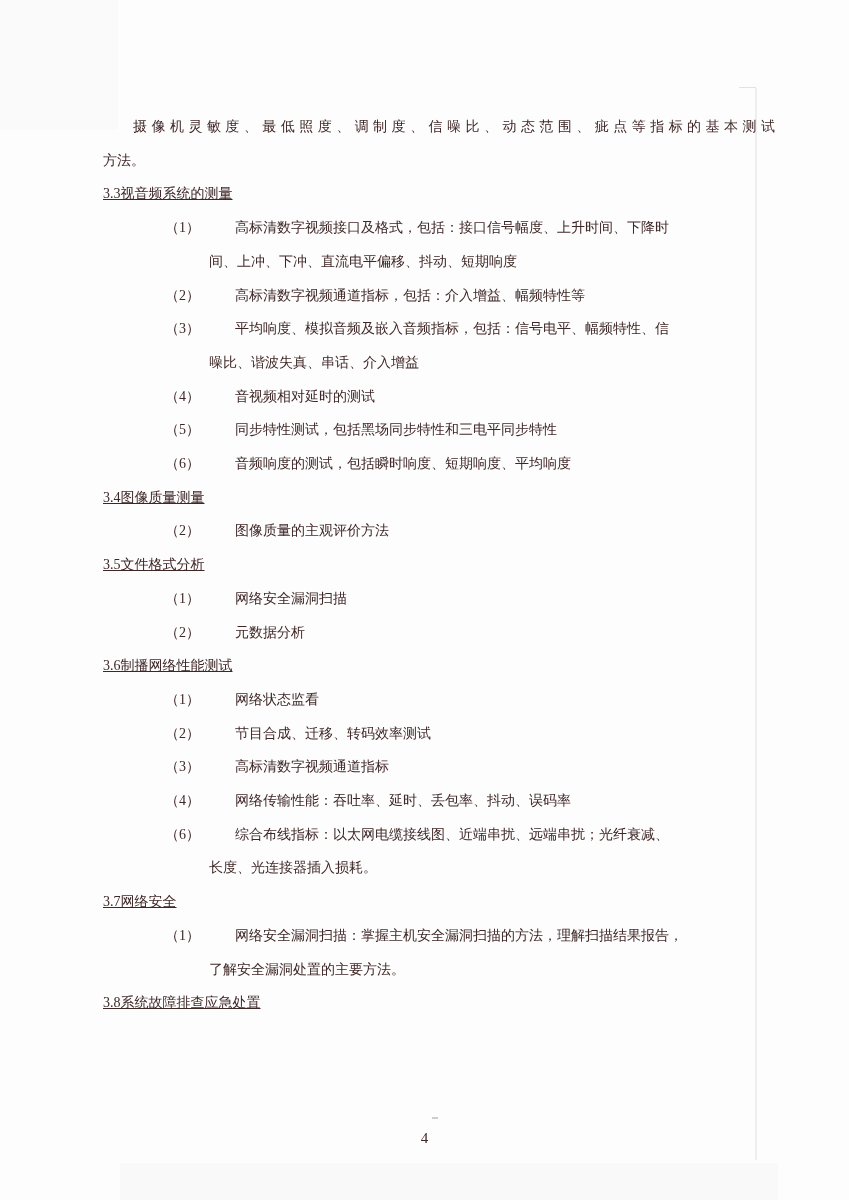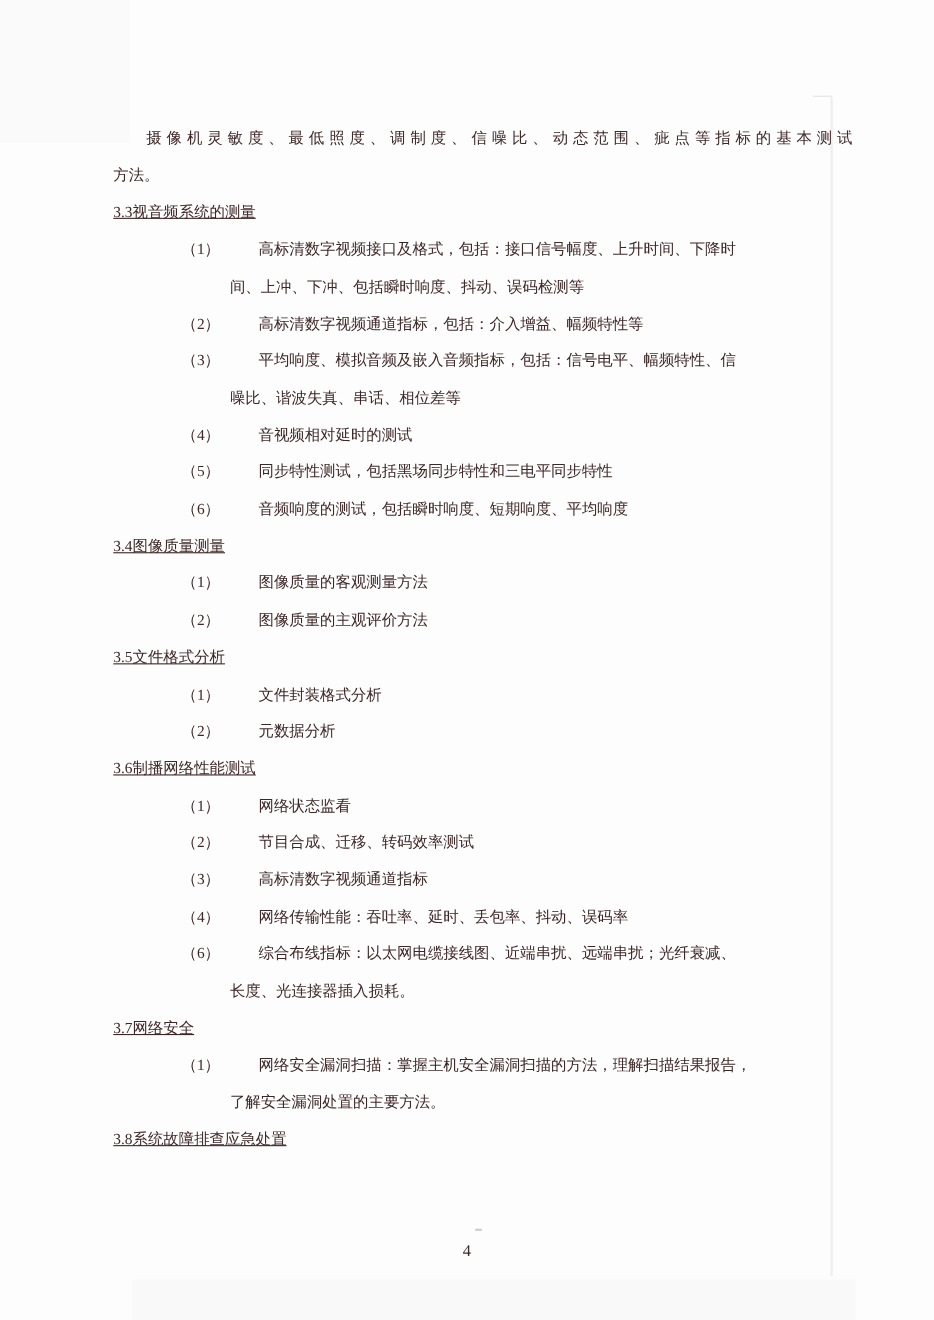--- a/index.html
+++ b/index.html
@@ -78,32 +78,31 @@
 </style>
 </head>
 <body>
 
 <div class="page">
   <div class="content" id="content">
       <div class="line p-indent">摄像机灵敏度、最低照度、调制度、信噪比、动态范围、疵点等指标的基本测试</div>
       <div class="line p">方法。</div>
       <div class="line h">3.3视音频系统的测量</div>
       <div class="line item"><span class="item-num">（1）</span><span class="item-text">高标清数字视频接口及格式，包括：接口信号幅度、上升时间、下降时</span></div>
-      <div class="line cont">间、上冲、下冲、包括瞬时响度、抖动、误码检测等</div>
+      <div class="line cont">间、上冲、下冲、直流电平偏移、抖动、短期响度</div>
       <div class="line item"><span class="item-num">（2）</span><span class="item-text">高标清数字视频通道指标，包括：介入增益、幅频特性等</span></div>
       <div class="line item"><span class="item-num">（3）</span><span class="item-text">平均响度、模拟音频及嵌入音频指标，包括：信号电平、幅频特性、信</span></div>
-      <div class="line cont">噪比、谐波失真、串话、相位差等</div>
+      <div class="line cont">噪比、谐波失真、串话、介入增益</div>
       <div class="line item"><span class="item-num">（4）</span><span class="item-text">音视频相对延时的测试</span></div>
       <div class="line item"><span class="item-num">（5）</span><span class="item-text">同步特性测试，包括黑场同步特性和三电平同步特性</span></div>
       <div class="line item"><span class="item-num">（6）</span><span class="item-text">音频响度的测试，包括瞬时响度、短期响度、平均响度</span></div>
       <div class="line h">3.4图像质量测量</div>
-      <div class="line item"><span class="item-num">（1）</span><span class="item-text">图像质量的客观测量方法</span></div>
       <div class="line item"><span class="item-num">（2）</span><span class="item-text">图像质量的主观评价方法</span></div>
       <div class="line h">3.5文件格式分析</div>
-      <div class="line item"><span class="item-num">（1）</span><span class="item-text">文件封装格式分析</span></div>
+      <div class="line item"><span class="item-num">（1）</span><span class="item-text">网络安全漏洞扫描</span></div>
       <div class="line item"><span class="item-num">（2）</span><span class="item-text">元数据分析</span></div>
       <div class="line h">3.6制播网络性能测试</div>
       <div class="line item"><span class="item-num">（1）</span><span class="item-text">网络状态监看</span></div>
       <div class="line item"><span class="item-num">（2）</span><span class="item-text">节目合成、迁移、转码效率测试</span></div>
       <div class="line item"><span class="item-num">（3）</span><span class="item-text">高标清数字视频通道指标</span></div>
       <div class="line item"><span class="item-num">（4）</span><span class="item-text">网络传输性能：吞吐率、延时、丢包率、抖动、误码率</span></div>
       <div class="line item"><span class="item-num">（6）</span><span class="item-text">综合布线指标：以太网电缆接线图、近端串扰、远端串扰；光纤衰减、</span></div>
       <div class="line cont">长度、光连接器插入损耗。</div>
       <div class="line h">3.7网络安全</div>
       <div class="line item"><span class="item-num">（1）</span><span class="item-text">网络安全漏洞扫描：掌握主机安全漏洞扫描的方法，理解扫描结果报告，</span></div>

